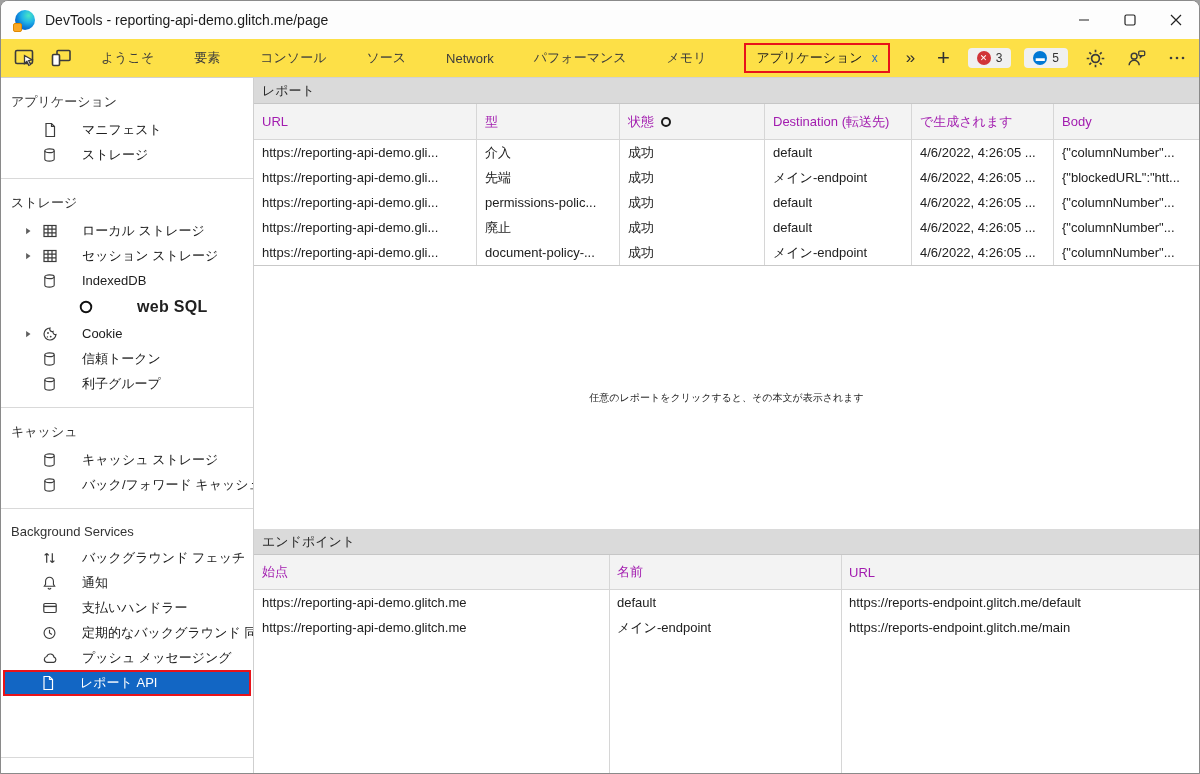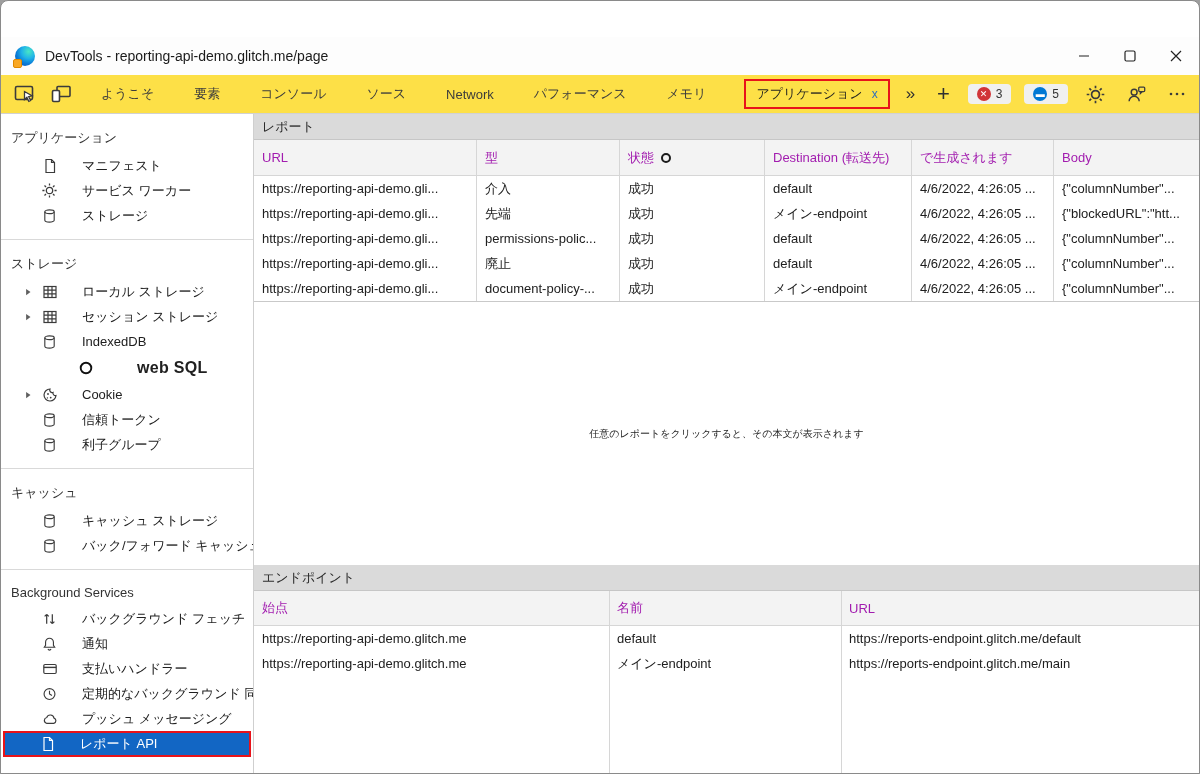--- a/index.html
+++ b/index.html
@@ -2,21 +2,21 @@
 <html><head>
 <meta charset="utf-8">
 <style>
   * { margin:0; padding:0; box-sizing:border-box; }
   html,body { width:1200px; height:774px; }
   body { background:#9e9e9e; font-family:"Liberation Sans","DejaVu Sans",sans-serif; color:#1f1f1f; }
   .window { width:1200px; height:774px; background:#fff; border:1px solid #8a8a8a;
             border-radius:8px 8px 0 0; overflow:hidden; display:flex; flex-direction:column; }
 
   
-  .titlebar { height:38px; display:flex; align-items:center; padding-left:14px; background:#fdfdfd; flex:0 0 auto;margin-top:36px; }
+  .titlebar { height:38px; display:flex; align-items:center; padding-left:14px; background:#fdfdfd; flex:0 0 auto; }
   .logo { width:20px; height:20px; border-radius:50%; position:relative; flex:0 0 auto;
           background:radial-gradient(circle at 68% 28%, #49e6c4 0%, #20b3e8 35%, #0a7bd6 62%, #1246a8 100%); }
   .logo-badge { position:absolute; left:-2px; bottom:-2px; width:9px; height:9px; background:#f9a825; border-radius:2px; border:1px solid #e08900; }
   .title-text { margin-left:10px; font-size:14px; color:#1b1b1b; }
   .win-controls { margin-left:auto; display:flex; }
   .win-btn { width:46px; height:38px; display:flex; align-items:center; justify-content:center; }
   .win-btn svg { display:block; }
 
   
   .tabbar { height:39px; border-bottom:1px solid #d1d1d1; display:flex; align-items:center; padding:0 8px 0 10px; background:#fde047; flex:0 0 auto; }
@@ -176,30 +176,20 @@
             <span class="s-icon">
                 <svg width="16" height="16" viewBox="0 0 16 16">
                   <path d="M4 1.5 H9.5 L12.5 4.5 V14.5 H4 Z M9.5 1.5 V4.5 H12.5" fill="none" stroke="#3b3b3b" stroke-width="1.2"></path>
                 </svg>
               </span>
             <span class="lbl">マニフェスト</span>
           </div>
           <div class="side-item">
             <span class="spacer"></span>
             <span class="s-icon">
-                <svg width="17" height="17" viewBox="0 0 16 16">
-                  <circle cx="8" cy="8" r="3" fill="none" stroke="#3b3b3b" stroke-width="1.2"></circle>
-                  <path d="M8 1.3 V3.3 M8 12.7 V14.7 M1.3 8 H3.3 M12.7 8 H14.7 M3.3 3.3 L4.7 4.7 M11.3 11.3 L12.7 12.7 M12.7 3.3 L11.3 4.7 M4.7 11.3 L3.3 12.7" stroke="#3b3b3b" stroke-width="1.2" fill="none"></path>
-                </svg>
-              </span>
-            <span class="lbl">サービス ワーカー</span>
-          </div>
-          <div class="side-item">
-            <span class="spacer"></span>
-            <span class="s-icon">
                 <svg width="15" height="16" viewBox="0 0 16 16">
                   <ellipse cx="8" cy="3.5" rx="5" ry="2" fill="none" stroke="#3b3b3b" stroke-width="1.2"></ellipse>
                   <path d="M3 3.5 V12.5 A5 2 0 0 0 13 12.5 V3.5" fill="none" stroke="#3b3b3b" stroke-width="1.2"></path>
                 </svg>
               </span>
             <span class="lbl">ストレージ</span>
           </div>
         </div>
 
         <div class="side-section">

